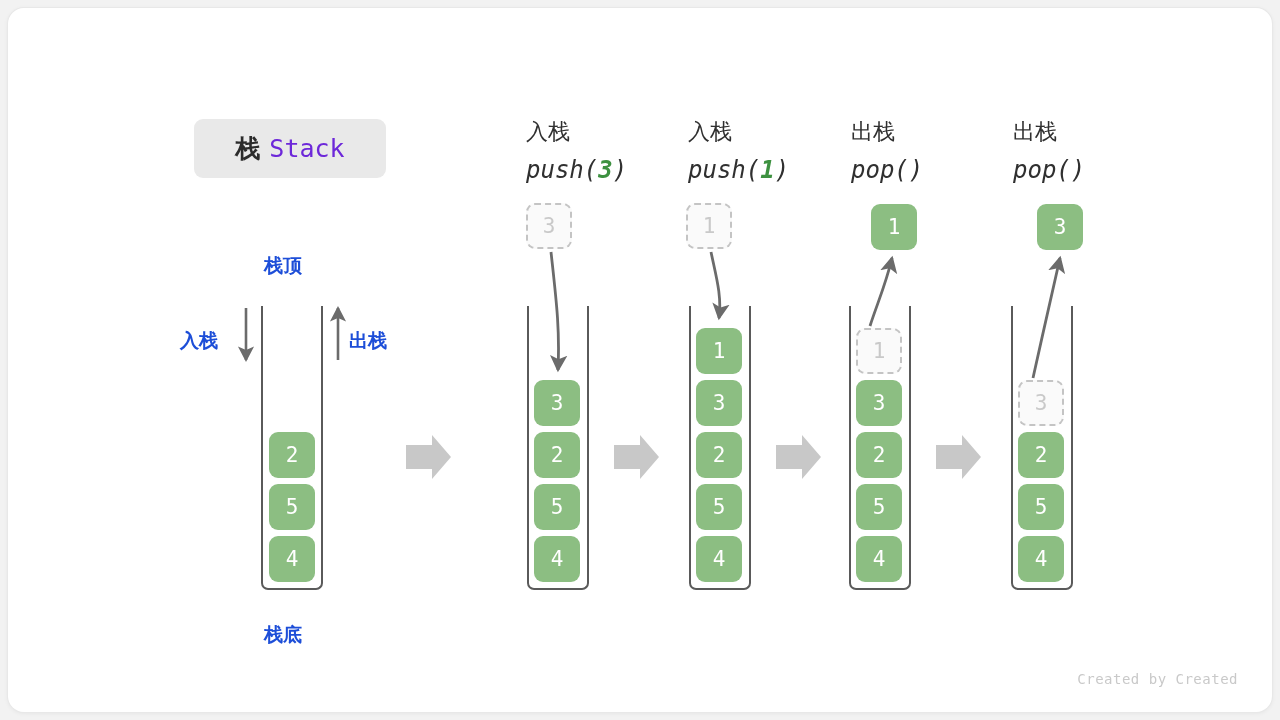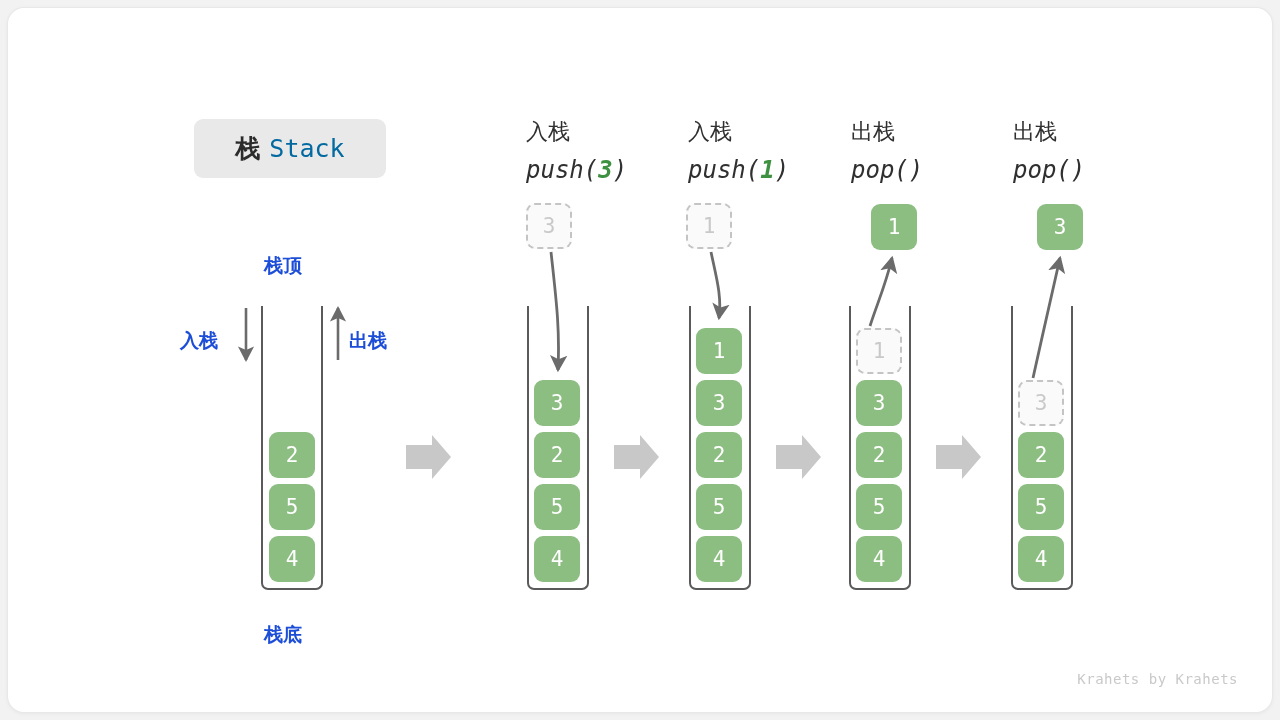--- a/index.html
+++ b/index.html
@@ -44,21 +44,21 @@
   }
   #title-badge .t-cn {
     font-size: 25px;
     font-weight: 700;
     color: #2b2b2b;
     font-family: "DejaVu Sans", "Liberation Sans", sans-serif;
   }
   #title-badge .t-en {
     font-size: 25px;
     font-weight: 400;
-    color: #0369a1;
+    color: #6d28d9;
     font-family: "DejaVu Sans Mono", "Liberation Mono", monospace;
   }
 
   
   .cn-bold {
     position: absolute;
     font-size: 19px;
     font-weight: 700;
     color: #1d4ed8;
     font-family: "DejaVu Sans", "Liberation Sans", sans-serif;
@@ -248,16 +248,16 @@
         <path d="M 606 437 L 632 437 L 632 427 L 651 449 L 632 471 L 632 461 L 606 461 Z" fill="#c8c8c8"></path>
       </g>
       <g>
         <path d="M 768 437 L 794 437 L 794 427 L 813 449 L 794 471 L 794 461 L 768 461 Z" fill="#c8c8c8"></path>
       </g>
       <g>
         <path d="M 928 437 L 954 437 L 954 427 L 973 449 L 954 471 L 954 461 L 928 461 Z" fill="#c8c8c8"></path>
       </g>
     </svg>
 
-    <div id="credit">Krahets by Krahets</div>
+    <div id="credit">Created by Created</div>
 
   </div>
 </div>
 
 </body></html>

